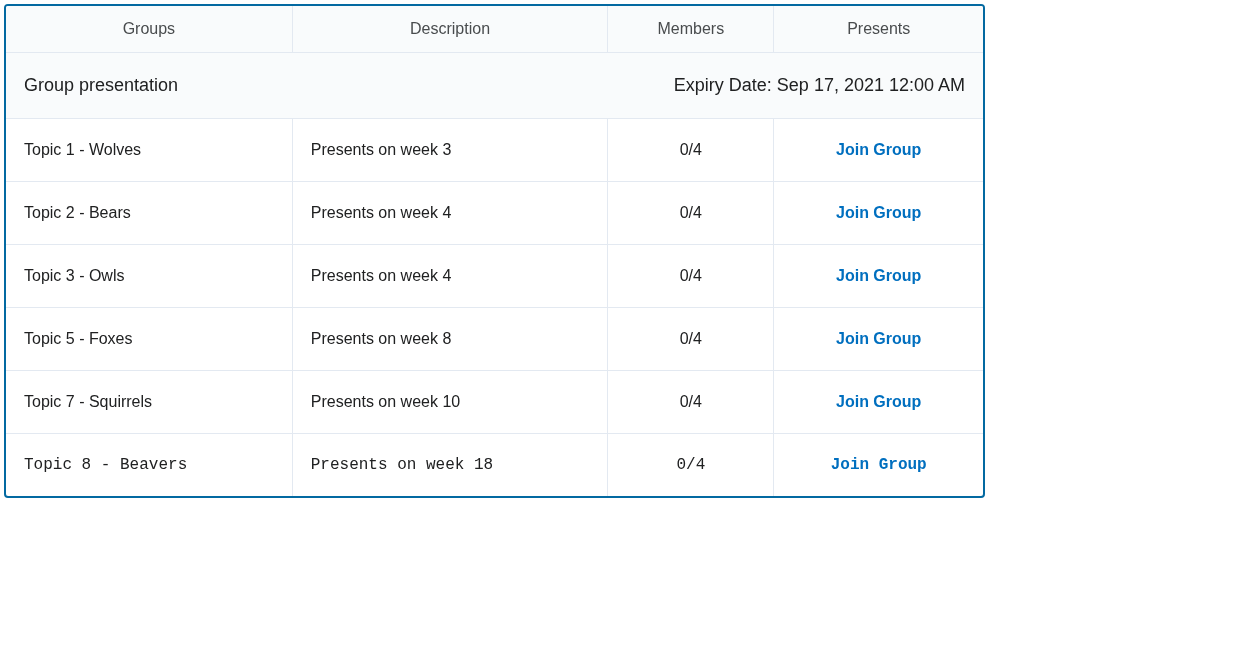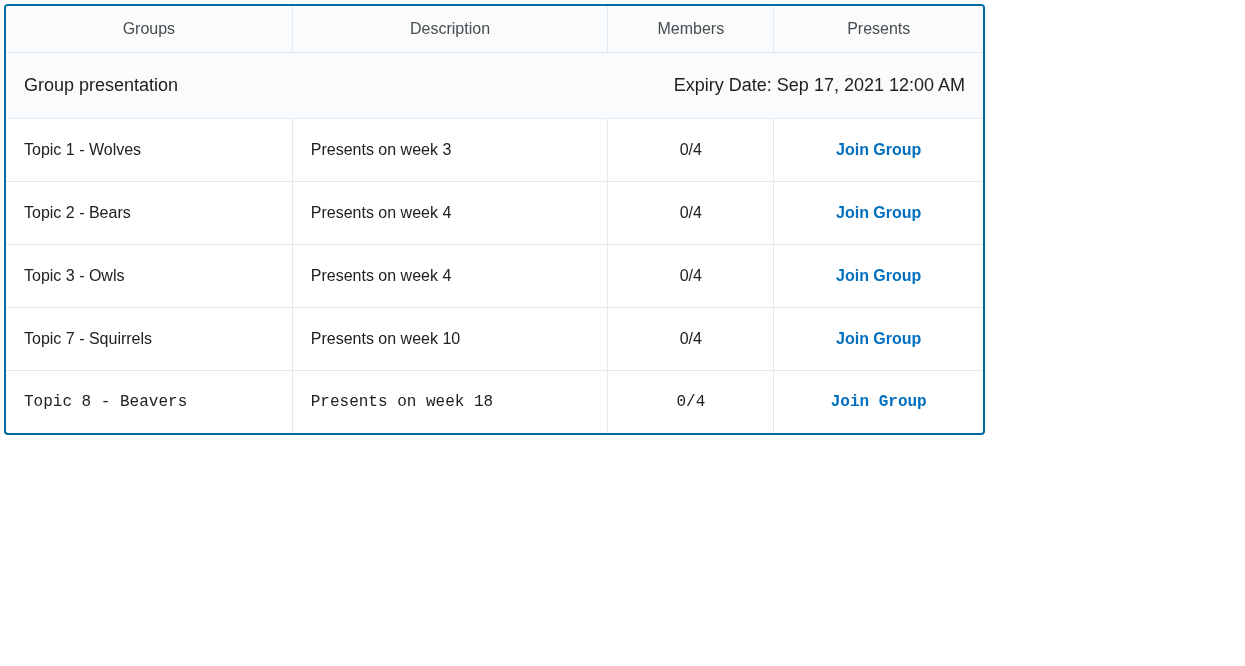--- a/index.html
+++ b/index.html
@@ -131,20 +131,26 @@
           <td class="col-members">0/4</td>
           <td class="col-actions"><a class="join-link">Join Group</a></td>
         </tr>
         <tr class="data-row">
           <td class="col-groups">Topic 3 - Owls</td>
           <td class="col-description">Presents on week 4</td>
           <td class="col-members">0/4</td>
           <td class="col-actions"><a class="join-link">Join Group</a></td>
         </tr>
         <tr class="data-row">
+          <td class="col-groups">Topic 5 - Foxes</td>
+          <td class="col-description">Presents on week 8</td>
+          <td class="col-members">0/4</td>
+          <td class="col-actions"><a class="join-link">Join Group</a></td>
+        </tr>
+        <tr class="data-row">
           <td class="col-groups">Topic 7 - Squirrels</td>
           <td class="col-description">Presents on week 10</td>
           <td class="col-members">0/4</td>
           <td class="col-actions"><a class="join-link">Join Group</a></td>
         </tr>
         <tr class="data-row">
           <td class="col-groups">Topic 8 - Beavers</td>
           <td class="col-description">Presents on week 18</td>
           <td class="col-members">0/4</td>
           <td class="col-actions"><a class="join-link">Join Group</a></td>

